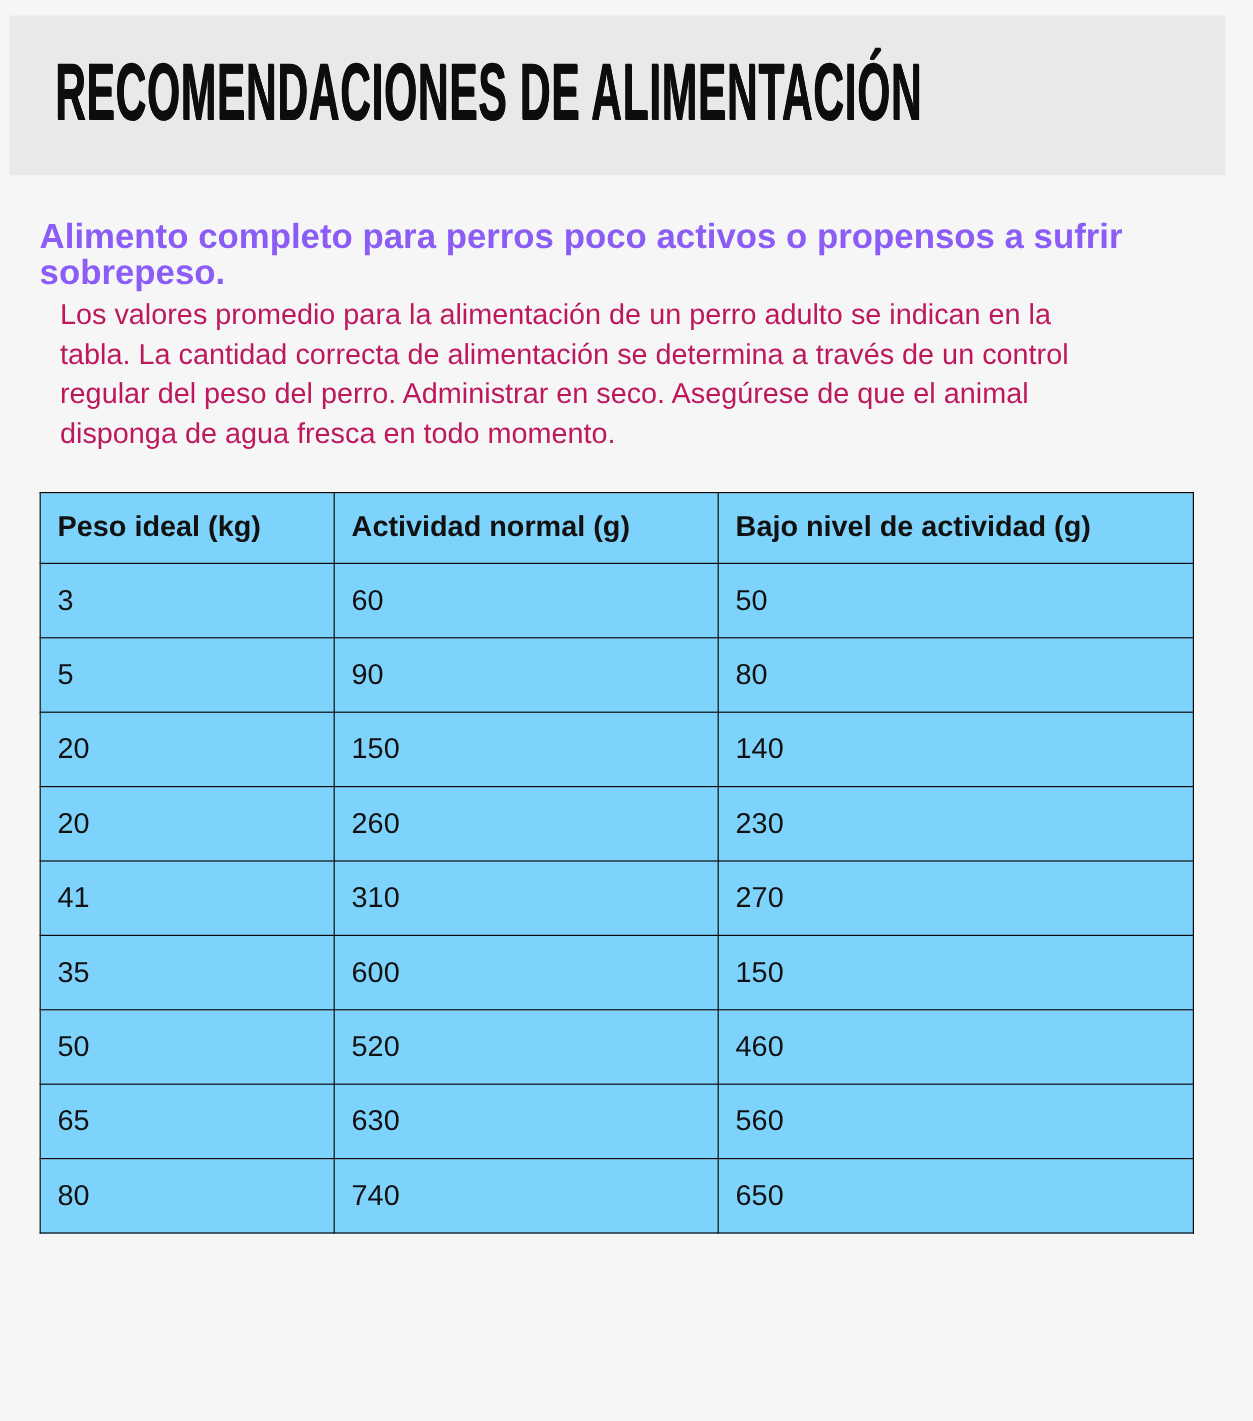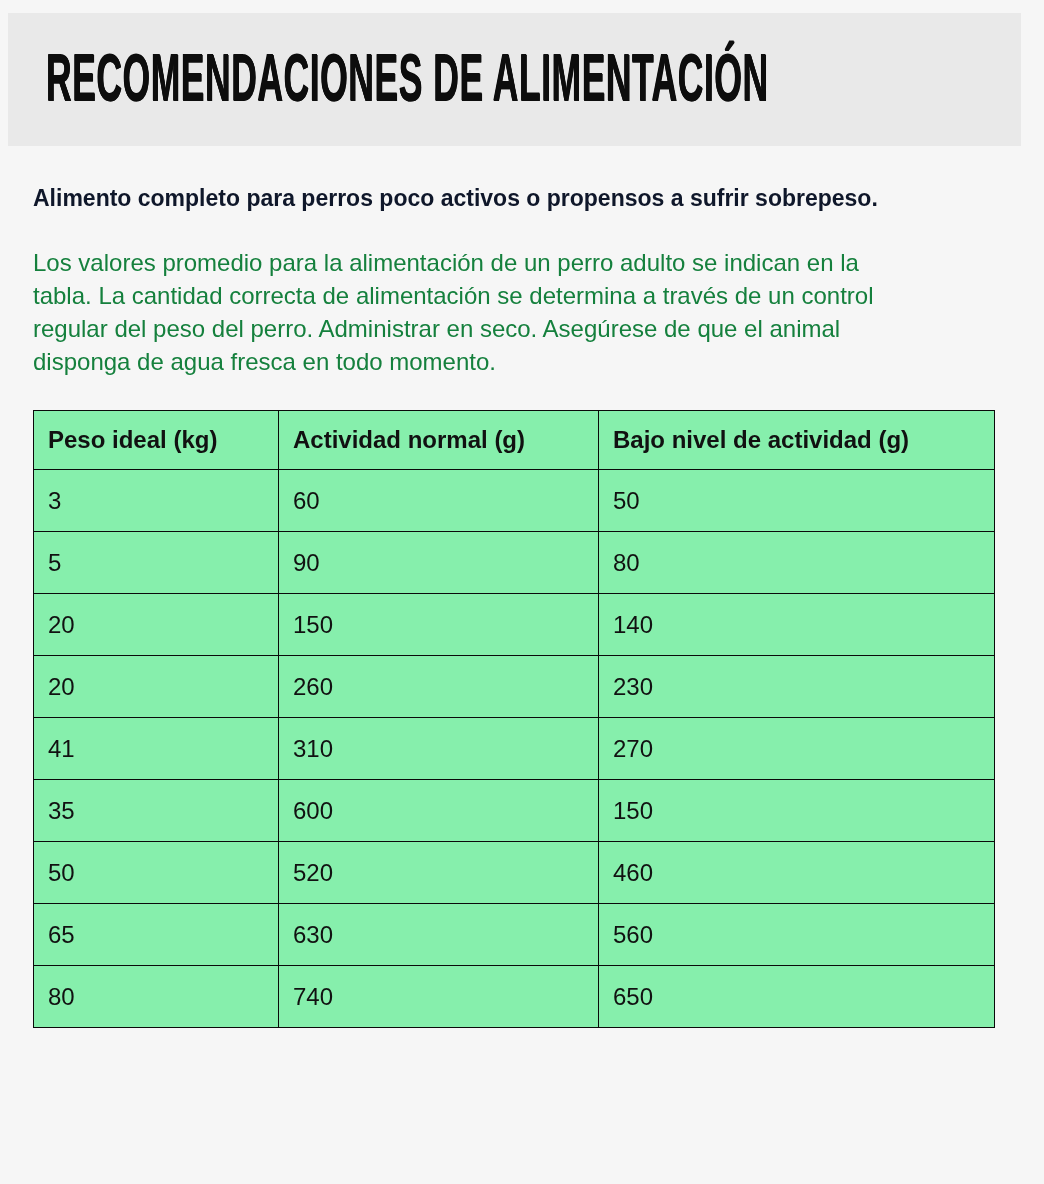--- a/index.html
+++ b/index.html
@@ -39,48 +39,48 @@
     white-space: nowrap;
     
     text-shadow: 0.5px 0.5px 0 #0d0d0d, -0.5px -0.5px 0 #0d0d0d;
   }
   .lead {
     position: absolute;
     left: 33px;
     top: 183px;
     width: 961px;
     margin: 0;
-    font-size: 23px;
+    font-size: 29px;
     font-weight: bold;
     line-height: 30px;
-    color: #0f172a;
+    color: #8b5cf6;
   }
   .bodytext {
     position: absolute;
-    left: 33px;
+    left: 50px;
     top: 246px;
     width: 961px;
     margin: 0;
     font-size: 24px;
     line-height: 33px;
     white-space: pre-line;
-    color: #15803d;
+    color: #be185d;
   }
   table.feeding {
     position: absolute;
     left: 33px;
     top: 410px;
     width: 961px;
     border-collapse: collapse;
     table-layout: fixed;
   }
   table.feeding th,
   table.feeding td {
     border: 1.5px solid #0a0a0a;
-    background: #86efac;
+    background: #7dd3fc;
     text-align: left;
     vertical-align: middle;
     padding: 0 0 0 14px;
     font-size: 24px;
     color: #111;
   }
   table.feeding th {
     height: 58px;
     font-weight: bold;
   }

